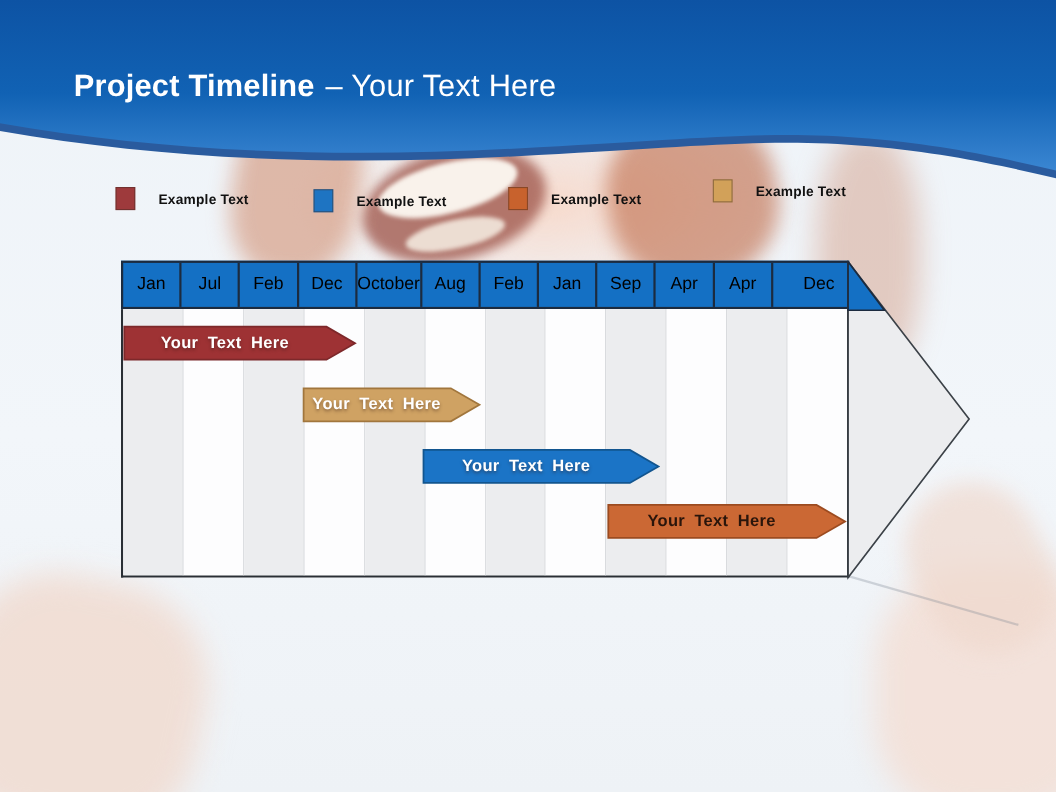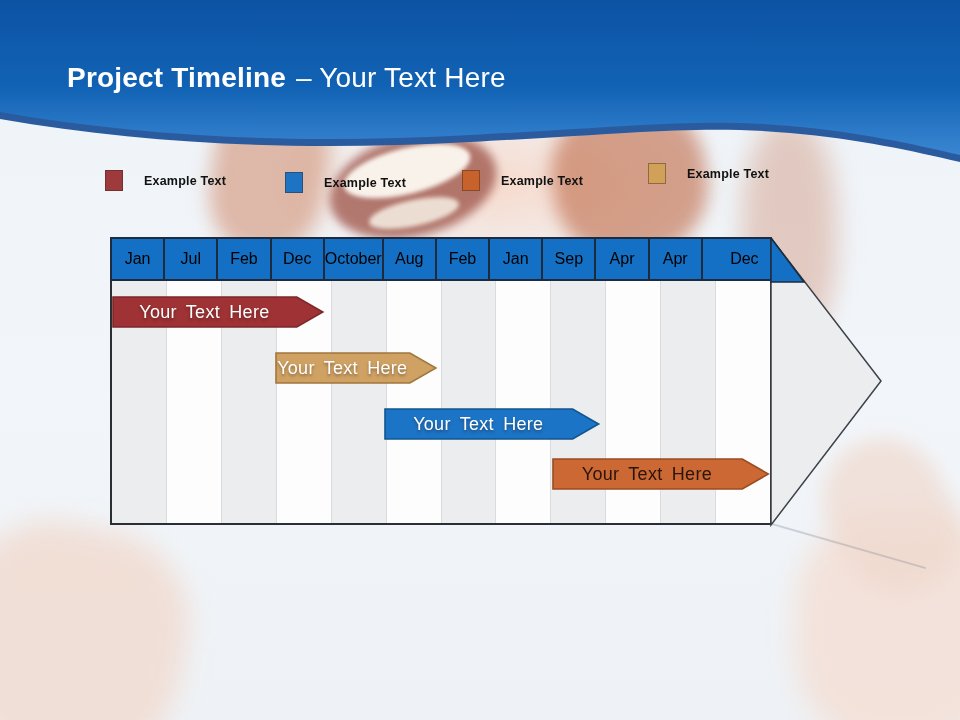--- a/index.html
+++ b/index.html
@@ -56,22 +56,22 @@
     box-sizing:border-box;border-left:2px solid #2a2f35;border-right:2px solid #2a2f35;
     border-bottom:2px solid #2a2f35;background:#fff;}
   .body-col{flex:1;border-right:1px solid #d9dbde;}
   .body-col:last-child{border-right:none;}
   .col-odd{background:#ecedef;}
   .col-even{background:#fdfdfe;}
   .big-arrow{position:absolute;left:660px;top:0;}
 
   .bar{position:absolute;}
   .bar svg{position:absolute;left:0;top:0;overflow:visible;}
-  .bar-label{position:absolute;top:0;text-align:center;font-size:18px;
-    word-spacing:4px;letter-spacing:.3px;white-space:nowrap;}
+  .bar-label{position:absolute;top:0;text-align:center;font-size:15px;
+    word-spacing:4px;letter-spacing:.3px;white-space:nowrap;font-weight:bold;}
   .bar-label.light{color:#fff;text-shadow:0 2px 3px rgba(50,25,20,.45);}
 </style>
 </head>
 <body>
 
 <div class="slide">
 
   <div class="ph ph-skin"></div>
   <div class="ph ph-mouth"></div>
   <div class="ph ph-teeth-top"></div>

